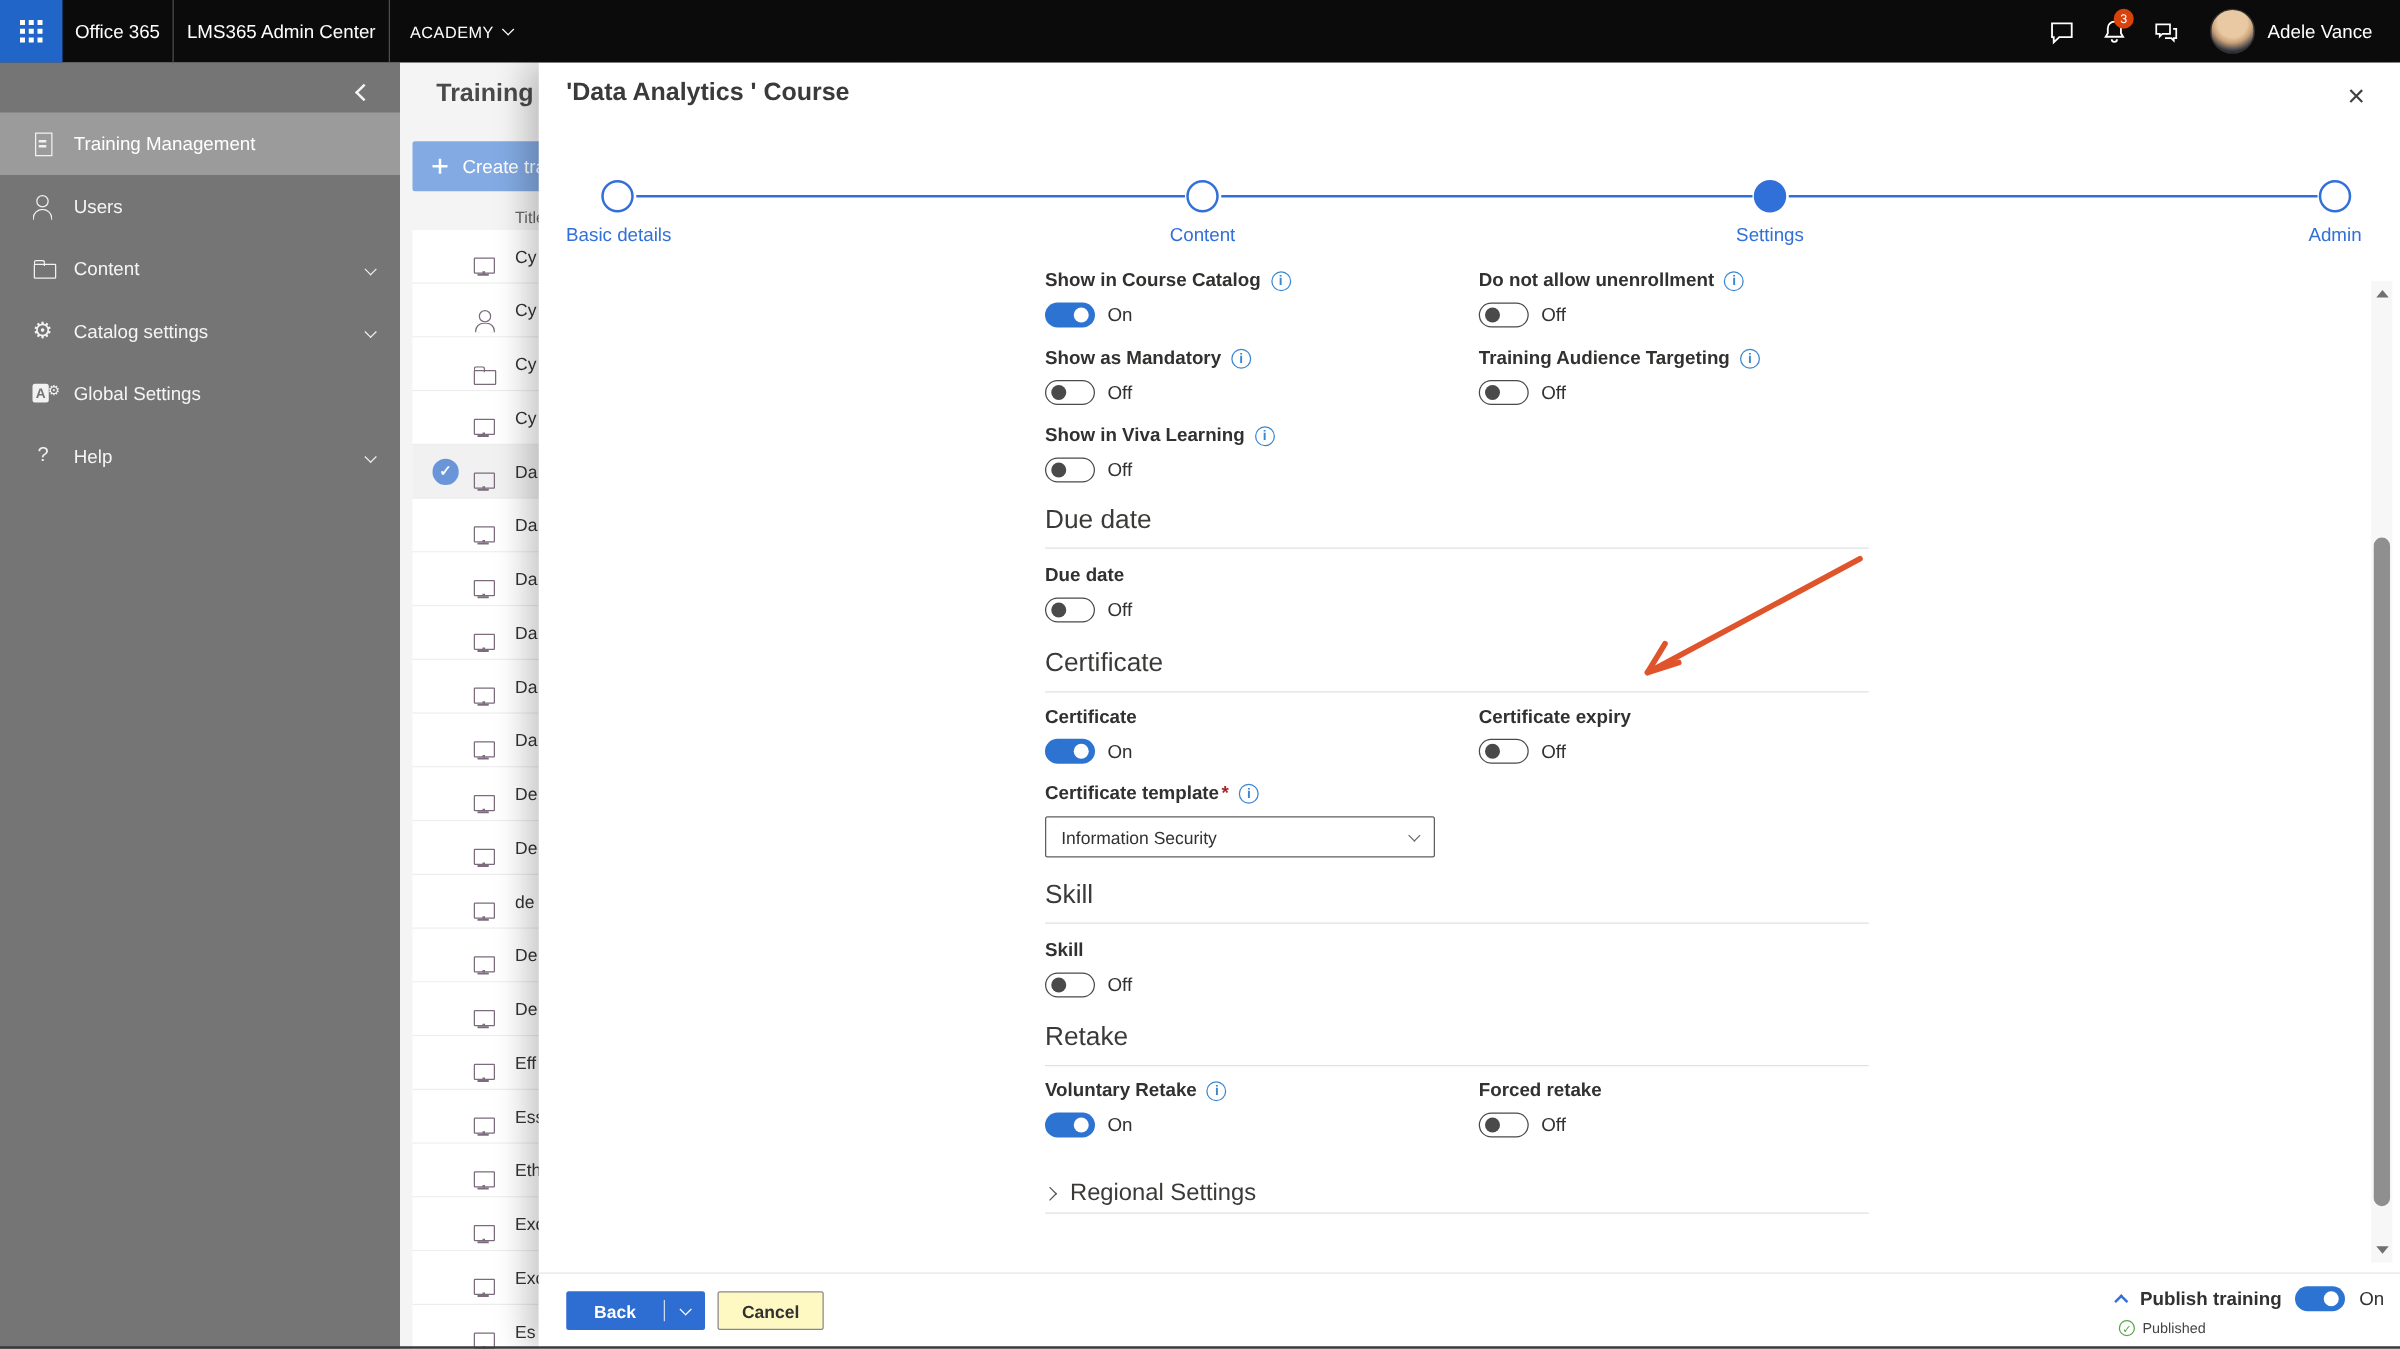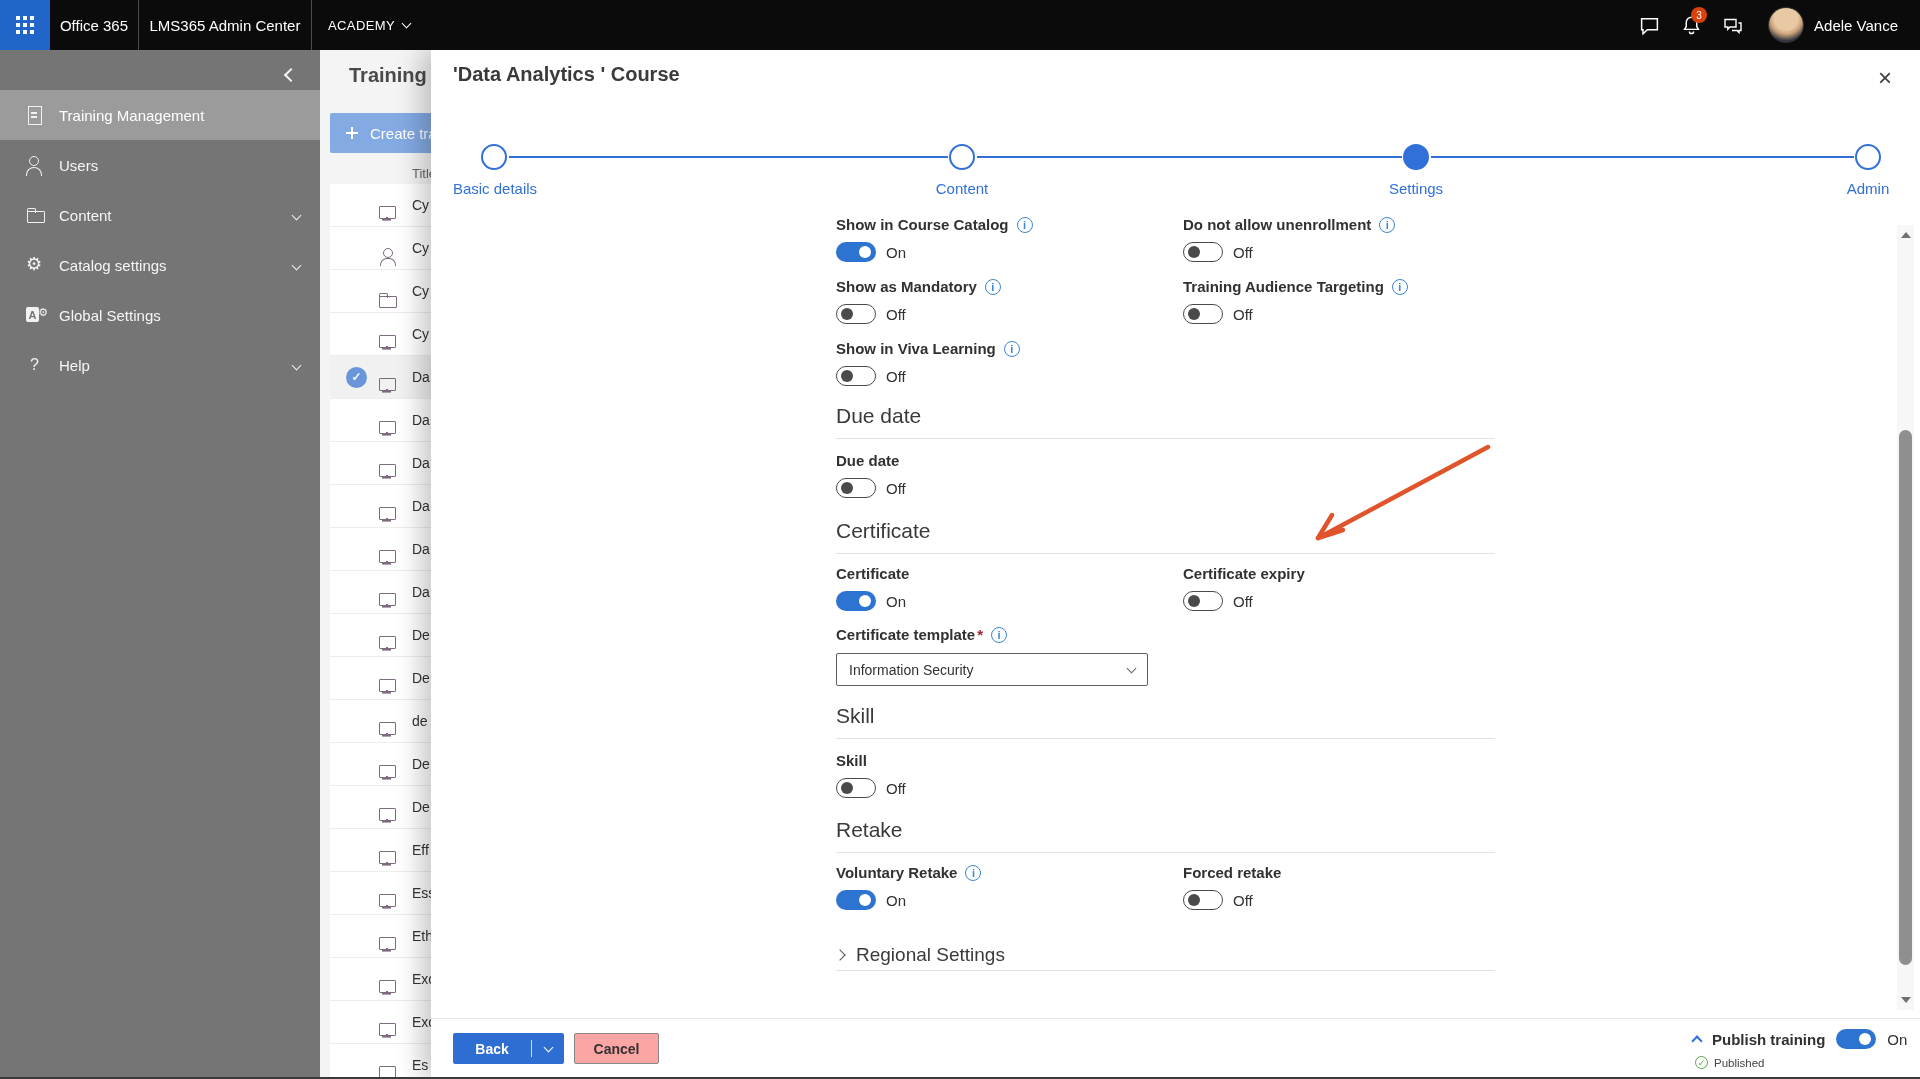--- a/index.html
+++ b/index.html
@@ -144,21 +144,21 @@
   .tri-down { width:0; height:0; border-left:5px solid transparent; border-right:5px solid transparent; border-top:6px solid #707070; }
   .sb-thumb { position:absolute; left:2px; top:205px; width:13px; height:535px; background:#8f8f8f; border-radius:7px; cursor:grab; }
 
   
   .mfooter { position:absolute; left:0; bottom:0; width:100%; height:61px; border-top:1px solid #e5e5e5; background:#fff; }
   .save-btn { position:absolute; left:22px; top:14px; width:111px; height:31px; background:var(--save,#2e6dd2); color:#fff;
     border:none; border-radius:2px; display:flex; align-items:center; cursor:pointer; font-family:inherit; }
   .save-label { flex:1; text-align:center; font-size:14px; font-weight:bold; }
   .save-div { width:1px; height:17px; background:rgba(255,255,255,.75); }
   .save-chev { width:32px; display:flex; align-items:center; justify-content:center; color:#fff; }
-  .cancel-btn { position:absolute; left:143px; top:14px; width:85px; height:31px; background:#fca5a5; border:1px solid #8a8886;
+  .cancel-btn { position:absolute; left:143px; top:14px; width:85px; height:31px; background:#fef9c3; border:1px solid #8a8886;
     border-radius:2px; font-size:14px; font-weight:bold; color:#323130; cursor:pointer; font-family:inherit; }
   .publish-group { position:absolute; left:1262px; top:10px; }
   .publish-row { display:flex; align-items:center; gap:11px; }
   .publish-row .chev { color:var(--stepper,#3270d9); width:8px; height:8px; border-width:2px; cursor:pointer; }
   .publish-label { font-size:15px; font-weight:bold; color:#323130; }
   .published-row { display:flex; align-items:center; gap:6px; margin:7px 0 0 2px; }
   .pub-check { width:13px; height:13px; border:1.4px solid var(--green,#57a64a); border-radius:50%; position:relative; }
   .pub-check::after { content:"\2713"; position:absolute; inset:0; display:flex; align-items:center; justify-content:center;
     color:var(--green,#57a64a); font-size:9px; }
   .published-text { font-size:11.5px; color:#444; }

